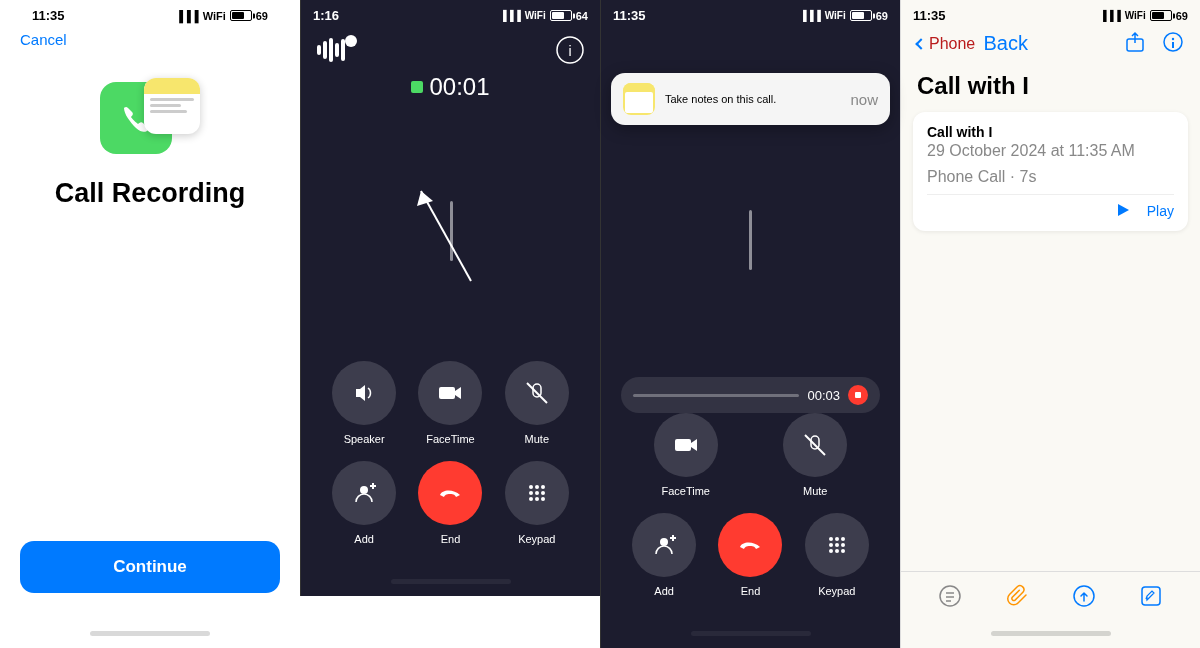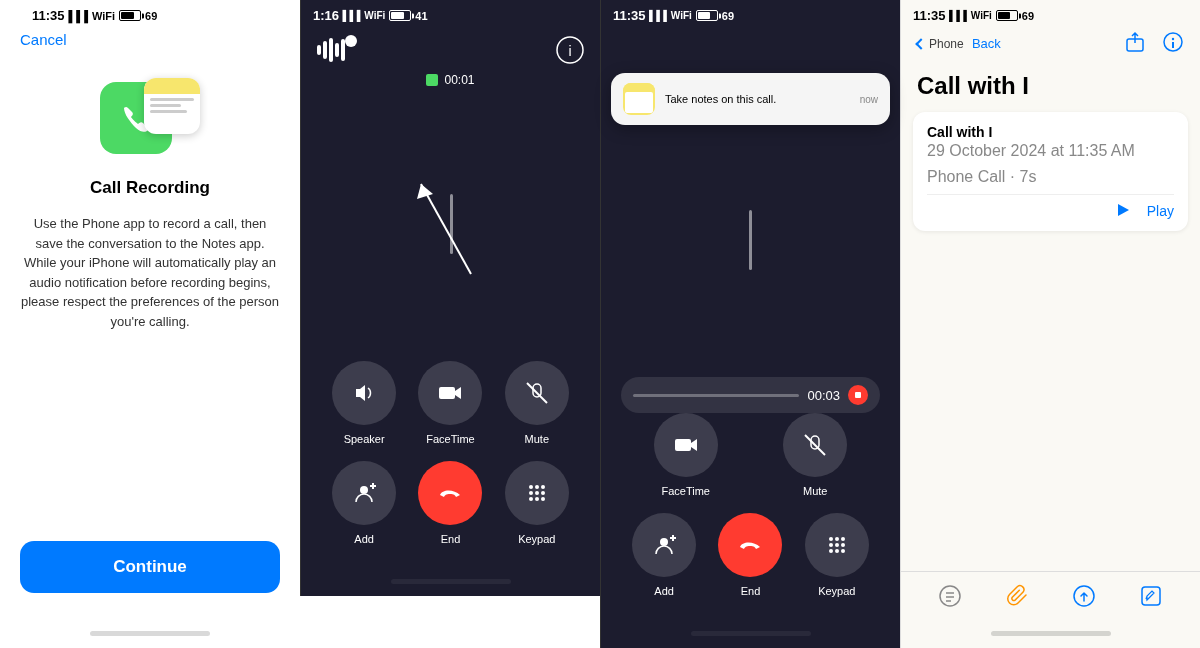--- a/index.html
+++ b/index.html
@@ -71,21 +71,21 @@
       padding: 4px 6px;
       flex: 1;
     }
     .notes-line {
       height: 3px;
       background: #ccc;
       border-radius: 2px;
       margin-bottom: 3px;
     }
     .panel1-title {
-      font-size: 17px;
+      font-size: 27px;
       font-weight: 700;
       color: #000;
       margin-bottom: 16px;
       text-align: center;
     }
     .panel1-desc {
       font-size: 13px;
       color: #333;
       text-align: center;
       line-height: 1.5;
@@ -203,21 +203,21 @@
       margin: 0 2px 2px;
       border-radius: 2px;
     }
     .notif-text {
       font-size: 11px;
       color: #000;
       font-weight: 500;
       flex: 1;
     }
     .notif-time {
-      font-size: 10px;
+      font-size: 15px;
       color: #888;
     }
     .recording-bar {
       width: calc(100% - 40px);
       background: rgba(255,255,255,0.1);
       border-radius: 20px;
       padding: 8px 12px;
       display: flex;
       align-items: center;
       gap: 8px;
@@ -317,20 +317,21 @@
       border-top: 1px solid #ddd;
       display: flex;
       justify-content: space-around;
       padding: 12px 16px;
       background: #FAF9F4;
     }
 
     
     .status-bar {
       display: flex;
+      justify-content: space-between;
       align-items: center;
       width: 100%;
       padding: 8px 12px 4px;
       font-size: 13px;
       font-weight: 600;
     }
     .status-icons {
       display: flex;
       align-items: center;
       gap: 4px;
@@ -405,36 +406,35 @@
       <div class="notes-icon-header"></div>
       <div class="notes-icon-lines">
         <div class="notes-line"></div>
         <div class="notes-line" style="width:70%"></div>
         <div class="notes-line" style="width:85%"></div>
       </div>
     </div>
   </div>
 
   <h2 class="panel1-title">Call Recording</h2>
-  <p class="panel1-desc">Use the Phone app to record a call, then save the conversation to the Notes app. While your iPhone will automatically play an audio notification before recording begins, please respect the preferences of the person you're calling.</p>
 
   <button class="continue-btn">Continue</button>
   <div class="home-indicator"></div>
 </div>
 
 <div class="panel2">
   <div class="status-bar white-status">
     <span>1:16</span>
     <div class="status-icons">
       <span style="font-size:10px">▐▐▐</span>
       <span style="font-size:10px">WiFi</span>
       <span class="battery white-status">
         <span class="battery-fill" style="width:70%"></span>
       </span>
-      <span>41</span>
+      <span>64</span>
     </div>
   </div>
 
   <div style="width:100%; display:flex; justify-content:space-between; align-items:center; padding: 8px 16px 0;">
     <div style="display:flex; align-items:center; gap:8px;">
       <svg width="40" height="30" viewBox="0 0 40 30" fill="white">
         <rect x="0" y="10" width="4" height="10" rx="2"></rect>
         <rect x="6" y="6" width="4" height="18" rx="2"></rect>
         <rect x="12" y="3" width="4" height="24" rx="2"></rect>
         <rect x="18" y="8" width="4" height="14" rx="2"></rect>
@@ -443,21 +443,21 @@
       </svg>
     </div>
     <svg width="28" height="28" viewBox="0 0 28 28" fill="none">
       <circle cx="14" cy="14" r="13" stroke="white" stroke-width="1.5"></circle>
       <text x="14" y="20" text-anchor="middle" fill="white" font-size="14">i</text>
     </svg>
   </div>
 
   <div style="width:100%; display:flex; align-items:center; justify-content:center; gap:6px; margin-top:8px;">
     <div style="width:12px;height:12px;background:#4CD964;border-radius:2px;"></div>
-    <span style="color:#fff; font-size:12px;">00:01</span>
+    <span style="color:#fff; font-size:24px;">00:01</span>
   </div>
 
   <div style="flex:1; width:100%; display:flex; align-items:center; justify-content:center; position:relative;">
 
     <svg width="80" height="120" viewBox="0 0 80 120">
       <line x1="60" y1="110" x2="10" y2="20" stroke="white" stroke-width="2"></line>
       <polygon points="10,20 6,35 22,30" fill="white"></polygon>
     </svg>
     <span style="width:3px; height:60px; background:rgba(255,255,255,0.5); position:absolute; left:50%; margin-left:-1px; border-radius:2px;"></span>
   </div>
@@ -641,23 +641,23 @@
       <span class="battery">
         <span class="battery-fill" style="width:70%"></span>
       </span>
       <span>69</span>
     </div>
   </div>
 
   <div class="notes-nav">
     <div class="back-btn">
       <span class="chevron-left"></span>
-      <span style="color:#404040;font-size:12px;">Phone</span>
+      <span style="color:#b91c1c;font-size:16px;">Phone</span>
       &nbsp;
-      <span style="color:#007AFF;font-size:13px;">Back</span>
+      <span style="color:#007AFF;font-size:20px;">Back</span>
     </div>
     <div class="notes-actions">
       <button style="background:none;border:none;cursor:pointer;">
         <svg width="22" height="22" viewBox="0 0 22 22" fill="none">
           <rect x="3" y="8" width="16" height="12" rx="2" stroke="#007AFF" stroke-width="1.5"></rect>
           <path d="M11 2v10M8 5l3-3 3 3" stroke="#007AFF" stroke-width="1.5"></path>
         </svg>
       </button>
       <button style="background:none;border:none;cursor:pointer;">
         <svg width="22" height="22" viewBox="0 0 22 22" fill="none">

